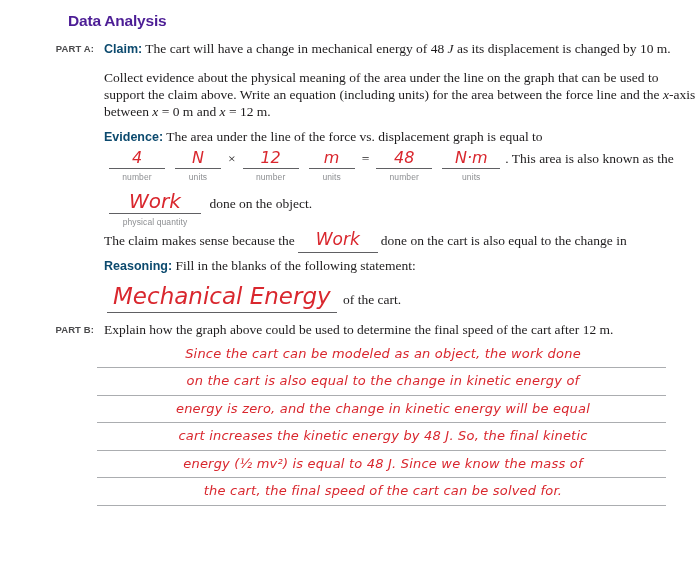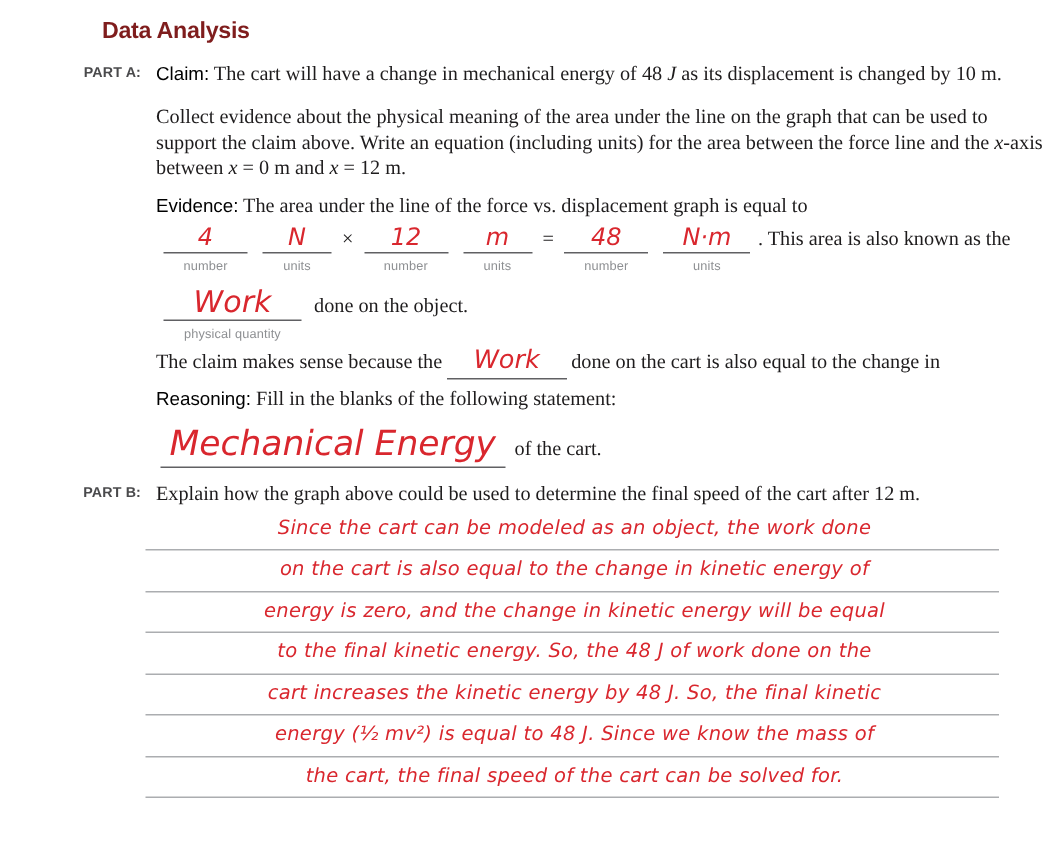--- a/index.html
+++ b/index.html
@@ -13,41 +13,41 @@
     color:#1e1c1d;
     box-sizing:border-box;
     padding-top:12px;
   }
   .title {
     margin:0 0 10px 68px;
     font-family:"Liberation Sans", sans-serif;
     font-weight:bold;
     font-size:15.5px;
     letter-spacing:-0.2px;
-    color:#7f1d1d;
+    color:#4c1d95;
   }
   .row { display:flex;padding-left:36px; }
   .part-label {
     flex:0 0 68px;
     box-sizing:border-box;
     padding:3px 10px 0 0;
     text-align:right;
     font-family:"Liberation Sans", sans-serif;
     font-weight:bold;
     font-size:9.5px;
     color:#4a4a4c;
     letter-spacing:0.1px;
   }
   .content { flex:1; max-width:620px; }
   .para { margin:0 0 10px 0; line-height:17px; }
   .b-sans {
     font-family:"Liberation Sans", sans-serif;
-    font-weight:normal;
+    font-weight:bold;
     font-size:12.5px;
-    color:#000000;
+    color:#0c4a6e;
   }
   .claim  { margin-bottom:11px; max-width:600px; }
   .collect{ margin-bottom:8px;  max-width:612px; }
   .ev-intro{ margin-bottom:0; }
   i { font-style:italic; }
 
   .hand {
     font-family:"DejaVu Sans", sans-serif;
     font-style:italic;
     color:#d9272e;
@@ -157,21 +157,20 @@
   <section class="row">
     <div class="part-label">PART B:</div>
     <div class="content">
 
       <p class="para prompt">Explain how the graph above could be used to determine the final speed of the cart after 12 m.</p>
 
       <div class="hand-lines">
         <div class="hand-line hand">Since the cart can be modeled as an object, the work done</div>
         <div class="hand-line hand">on the cart is also equal to the change in kinetic energy of</div>
         <div class="hand-line hand">energy is zero, and the change in kinetic energy will be equal</div>
-        <div class="hand-line hand">to the final kinetic energy. So, the 48 J of work done on the</div>
         <div class="hand-line hand">cart increases the kinetic energy by 48 J. So, the final kinetic</div>
         <div class="hand-line hand">energy (½ mv²) is equal to 48 J. Since we know the mass of</div>
         <div class="hand-line hand">the cart, the final speed of the cart can be solved for.</div>
       </div>
 
     </div>
   </section>
 
 </div>
 

